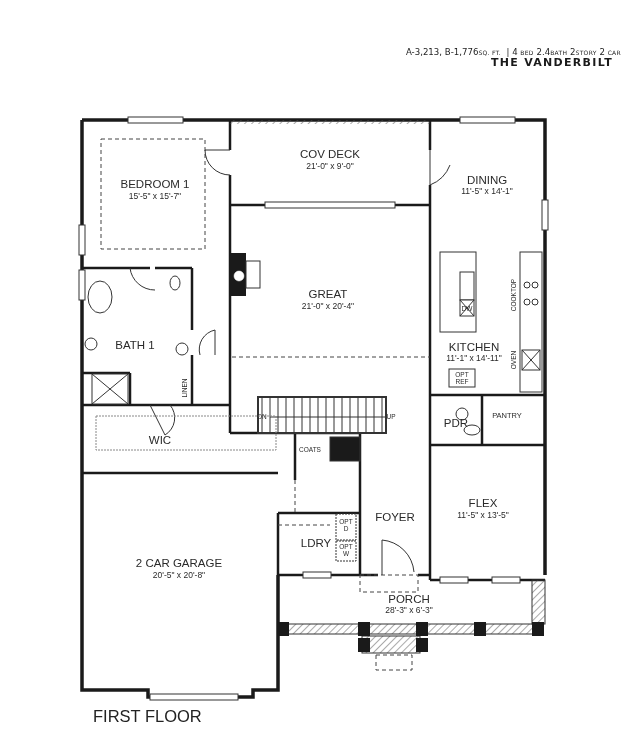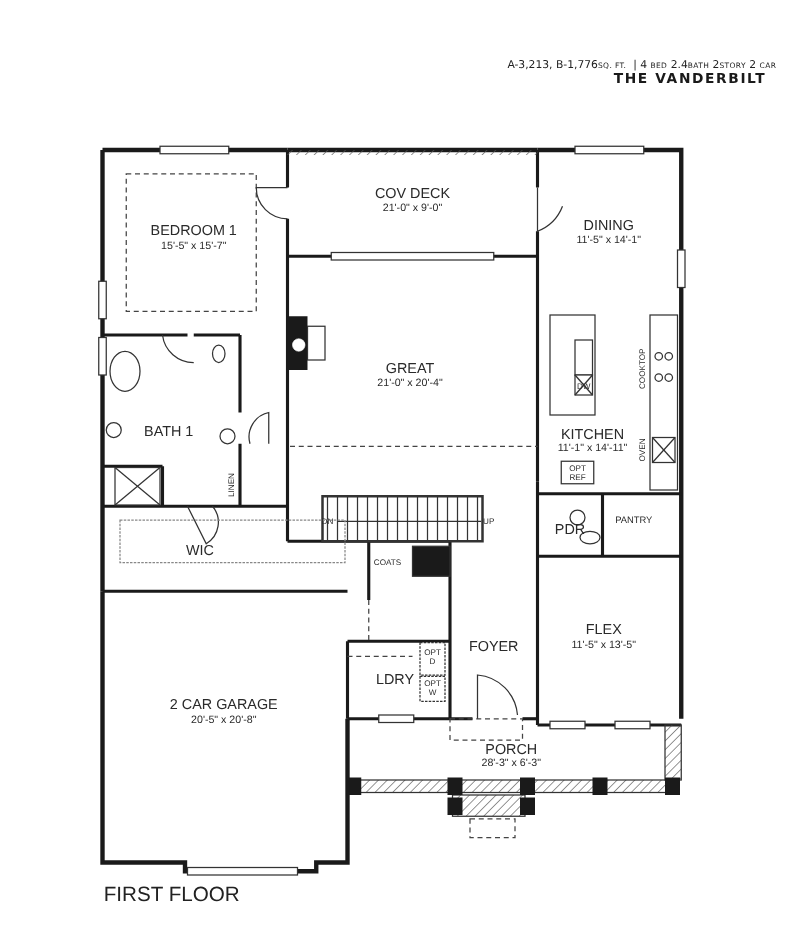--- a/index.html
+++ b/index.html
@@ -1,20 +1,20 @@
 <!DOCTYPE html>
 <html><head>
 <meta charset="utf-8">
 <style>
   html,body{margin:0;padding:0;background:#fff;}
   body{width:635px;height:742px;position:relative;overflow:hidden;font-family:"Liberation Sans",sans-serif;color:#222;}
   .hdr-title{position:absolute;right:22px;top:26px;font-family:"DejaVu Sans",sans-serif;font-weight:bold;font-size:11px;letter-spacing:1.3px;color:#1a1a1a;margin-top:30px;}
   .hdr-spec{position:absolute;right:14px;top:47px;font-family:"DejaVu Sans",sans-serif;font-size:8.6px;color:#222;white-space:nowrap;}
   .hdr-spec .sm{font-size:6px;letter-spacing:.3px;}
-  .floor-label{position:absolute;left:83px;top:707px;font-size:16.5px;color:#222;}
+  .floor-label{position:absolute;left:93px;top:707px;font-size:16.5px;color:#222;}
   svg{position:absolute;left:0;top:0;}
   .rl{font-family:"Liberation Sans",sans-serif;fill:#2a2a2a;text-anchor:middle;}
   .rn{font-size:11.5px;}
   .rd{font-size:8.5px;}
   .sm{font-size:6.5px;}
 </style>
 </head>
 <body>
 
 <div class="hdr-title">THE VANDERBILT</div>

